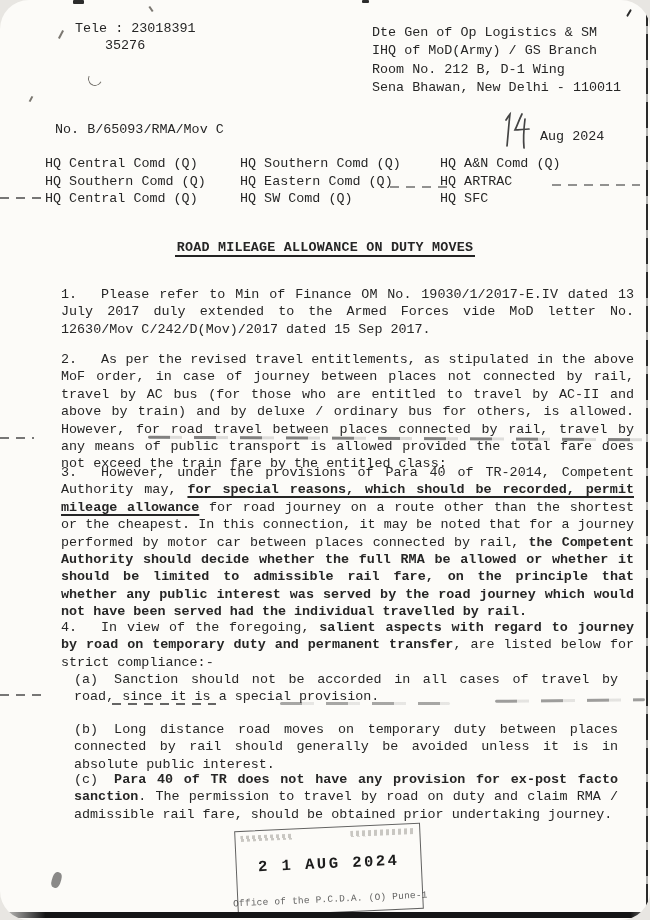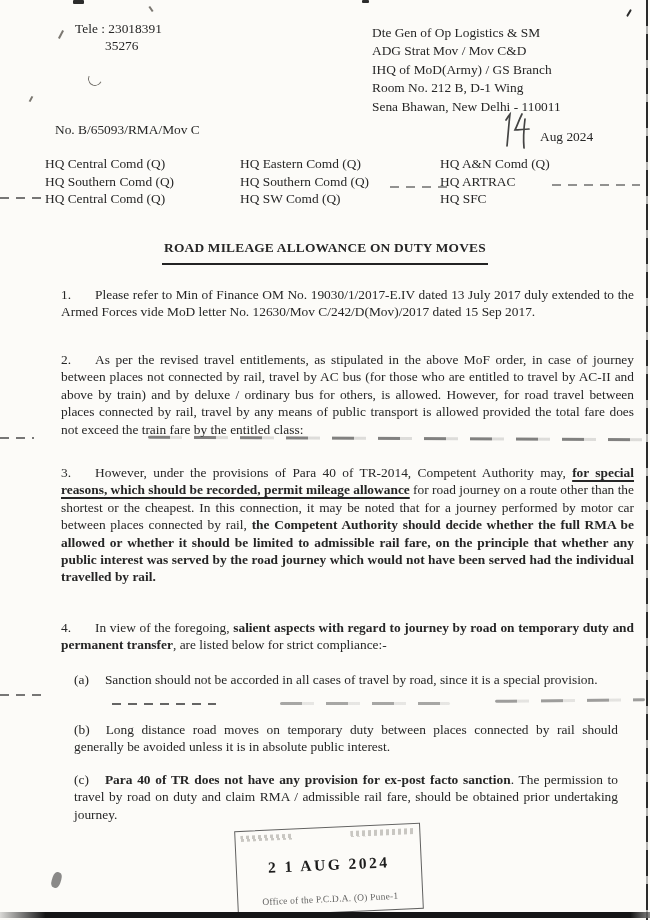--- a/index.html
+++ b/index.html
@@ -1,33 +1,33 @@
 <!DOCTYPE html>
 <html><head>
 <meta charset="utf-8">
 <style>
   html,body{margin:0;padding:0;background:#e8e6e2;}
   .page{
     position:relative;width:650px;height:920px;overflow:hidden;
     background:#fcfbf8;
-    font-family:Liberation Serif, serif;
+    font-family:Liberation Mono, monospace;
     color:#262626;
-    font-size:13.4px;line-height:17.4px;
+    font-size:13.4px;line-height:17.4px;border-radius:29px;
   }
   .abs{position:absolute;}
   .hdr-left{left:75px;top:20px;}
   .hdr-left .l2{margin-left:30px;}
   .hdr-right{left:372px;top:24px;line-height:18.4px;}
   .refno{left:55px;top:121px;}
   .dateline{left:540px;top:128px;}
   .hw-day{position:absolute;left:502px;top:110px;}
   .addr-col{top:155px;line-height:17.6px;}
   .c1{left:45px;} .c2{left:240px;} .c3{left:440px;}
   .title-row{left:0;top:239px;width:650px;text-align:center;}
-  .title-row span{font-weight:bold;letter-spacing:.2px;border-bottom:2px solid #232323;padding:0 2px 8px 2px;}
+  .title-row span{font-weight:bold;letter-spacing:.2px;border-bottom:2px solid #232323;padding:0 2px 0 2px;}
   .para{left:61px;width:573px;text-align:justify;}
   .subpara{left:74px;width:544px;text-align:justify;}
   .pnum{display:inline-block;}
   .gap-m{display:inline-block;width:24px;}
   .gap-s{display:inline-block;width:16px;}
   .sg-n{font-weight:normal;}
   .sg-b{font-weight:bold;}
   .sg-bu{font-weight:bold;text-decoration:underline;text-decoration-thickness:1.6px;text-underline-offset:2.5px;}
   
   .stamp{
@@ -57,21 +57,20 @@
 
 <div class="page">
 
   <div class="abs hdr-left">
     <div>Tele : 23018391</div>
     <div class="l2">35276</div>
   </div>
 
   <div class="abs hdr-right">
     <div>Dte Gen of Op Logistics &amp; SM</div>
-    <div>ADG Strat Mov / Mov C&amp;D</div>
     <div>IHQ of MoD(Army) / GS Branch</div>
     <div>Room No. 212 B, D-1 Wing</div>
     <div>Sena Bhawan, New Delhi - 110011</div>
   </div>
 
   <div class="abs refno">No. B/65093/RMA/Mov C</div>
 
   <svg class="hw-day" width="34" height="42" viewBox="0 0 34 42" aria-label="14">
     <g fill="none" stroke="#2b2b2b" stroke-width="1.7" stroke-linecap="round" opacity="0.88">
       <path d="M4,10 C6,7 7,5 8,4 C7,12 6,26 5,36"></path>
@@ -80,22 +79,22 @@
     </g>
   </svg>
   <div class="abs dateline">Aug 2024</div>
 
   <div class="abs addr-col c1">
     <div>HQ Central Comd (Q)</div>
     <div>HQ Southern Comd (Q)</div>
     <div>HQ Central Comd (Q)</div>
   </div>
   <div class="abs addr-col c2">
+    <div>HQ Southern Comd (Q)</div>
     <div>HQ Eastern Comd (Q)</div>
-    <div>HQ Southern Comd (Q)</div>
     <div>HQ SW Comd (Q)</div>
   </div>
   <div class="abs addr-col c3">
     <div>HQ A&amp;N Comd (Q)</div>
     <div>HQ ARTRAC</div>
     <div>HQ SFC</div>
   </div>
 
   <div class="abs title-row">
     <span>ROAD MILEAGE ALLOWANCE ON DUTY MOVES</span>

